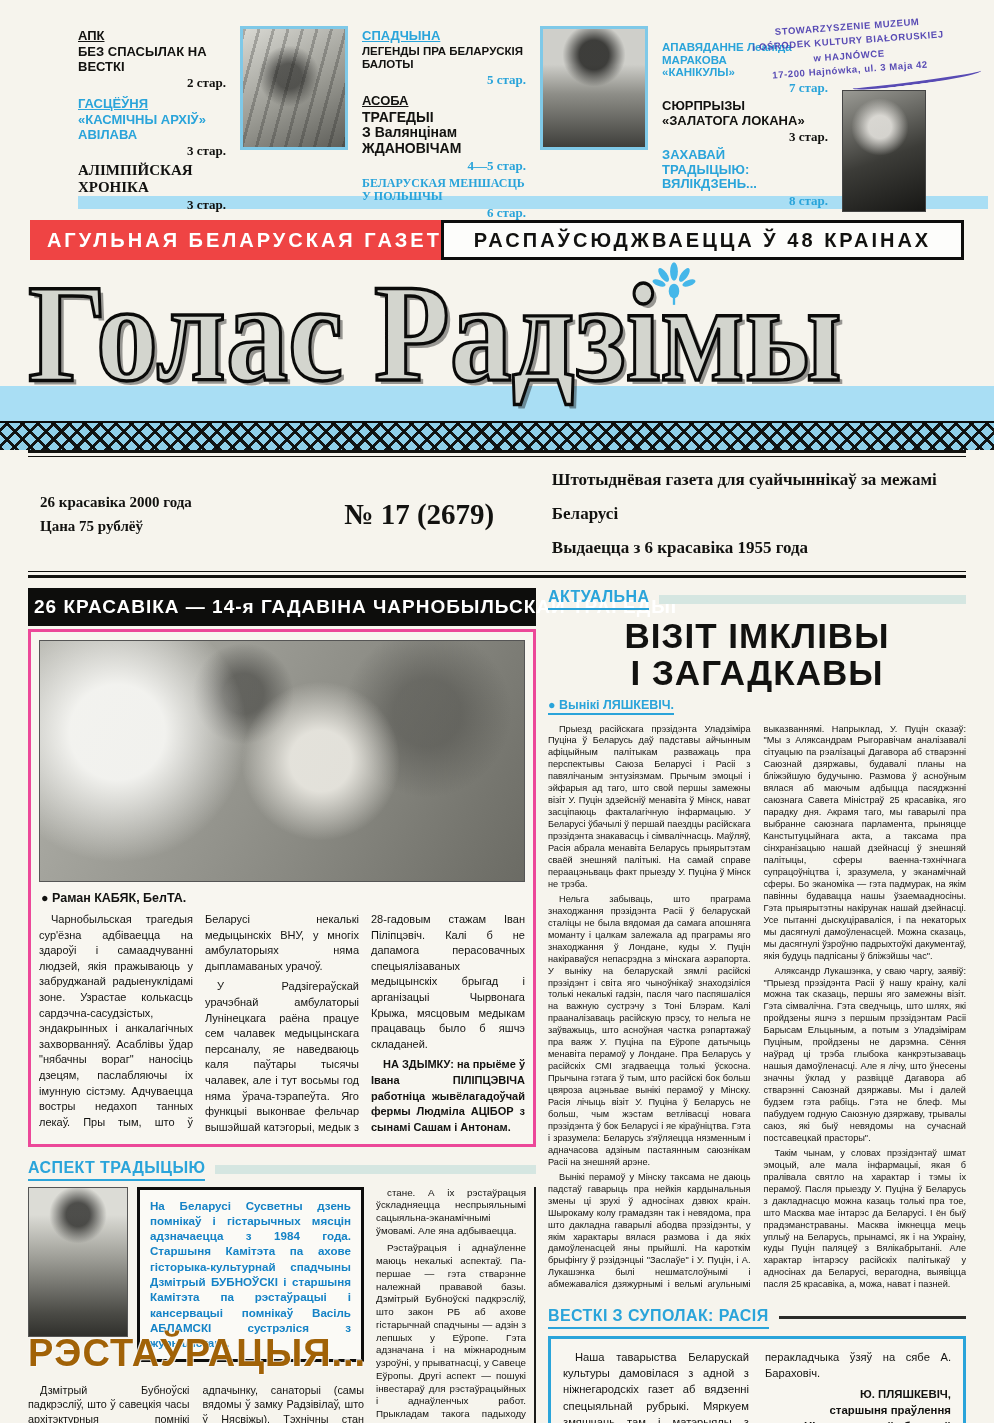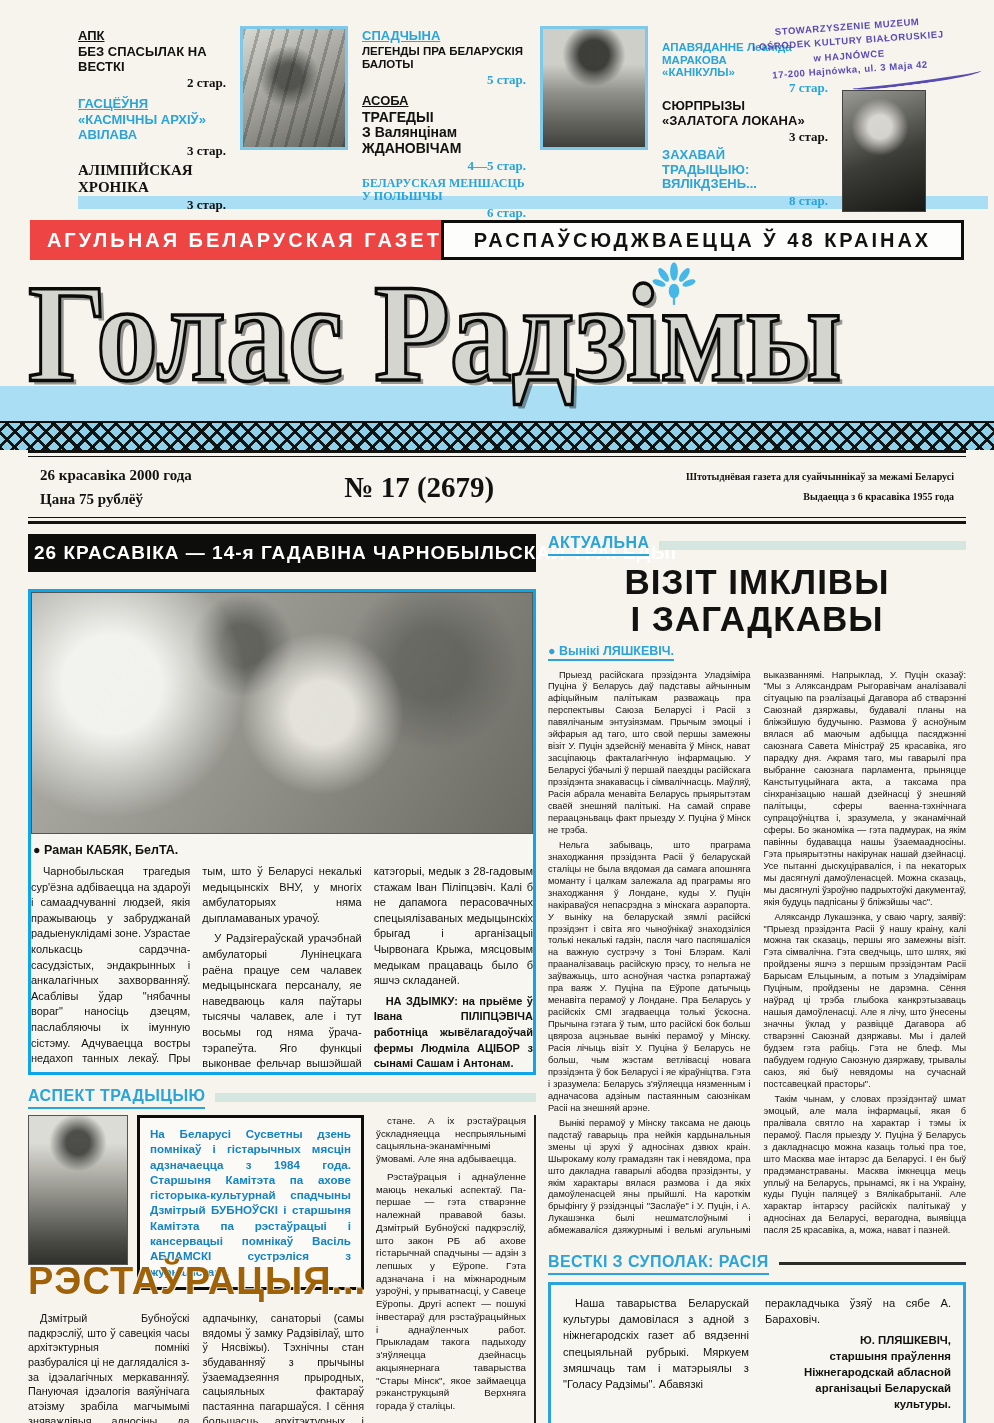--- a/index.html
+++ b/index.html
@@ -69,28 +69,28 @@
     background-color:#8fd0ea;
     background-image:
       repeating-linear-gradient(45deg,rgba(12,12,10,.95) 0 3px,transparent 3px 11px),
       repeating-linear-gradient(-45deg,rgba(12,12,10,.95) 0 3px,transparent 3px 11px);}
   
   .rule-thickthin{height:7px;border-top:3px solid var(--ink);border-bottom:1px solid var(--ink);margin:0 28px;}
   .rule-thinthick{height:7px;border-top:1px solid var(--ink);border-bottom:3px solid var(--ink);margin:0 28px;}
   .dateline{display:flex;align-items:center;padding:6px 40px;font-family:"Liberation Serif",serif;font-weight:bold;}
   .dl-left{width:27%;font-size:15px;line-height:1.6;}
   .dl-issue{width:29%;text-align:center;font-size:29px;}
-  .dl-right{flex:1;text-align:right;font-size:10px;line-height:2.0;}
+  .dl-right{flex:1;text-align:left;font-size:17px;line-height:2.0;}
   
   .main{display:flex;gap:12px;margin:10px 28px 0;}
   .main-left{width:508px;flex:0 0 auto;}
   .main-right{flex:1;min-width:0;}
   .chern-banner{background:#0d0d0c;color:#fff;font-weight:900;font-size:19px;letter-spacing:1px;
     padding:8px 6px;text-align:center;white-space:nowrap;}
-  .chern-box{border:3px solid #0ea5e9;padding:0;margin-top:17px;background:#f8f6f0;}
+  .chern-box{border:3px solid #ec4899;padding:8px;margin-top:3px;background:#f8f6f0;}
   .chern-photo{height:242px;border:1px solid #555;background:
       radial-gradient(circle at 16% 38%,rgba(250,250,247,.9) 0 11%,transparent 30%),
       radial-gradient(circle at 58% 50%,rgba(242,240,233,.85) 0 10%,transparent 26%),
       radial-gradient(circle at 42% 22%,rgba(55,55,52,.55) 0 6%,transparent 15%),
       radial-gradient(circle at 80% 30%,rgba(70,70,66,.45) 0 8%,transparent 20%),
       linear-gradient(120deg,#b3b3ac,#8a8a83 60%,#6b6b64);}
   .credit{font-weight:800;font-size:12.5px;margin:9px 2px 7px;}
   .chern-cols{column-count:3;column-gap:12px;font-size:11px;line-height:1.42;text-align:justify;}
   .chern-cols p{margin:0 0 5px;text-indent:12px;}
   .chern-cols p.b{font-weight:800;}

